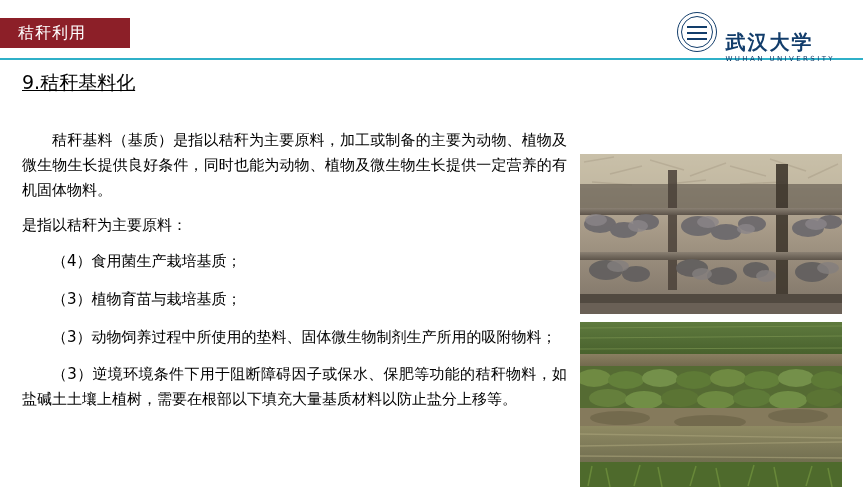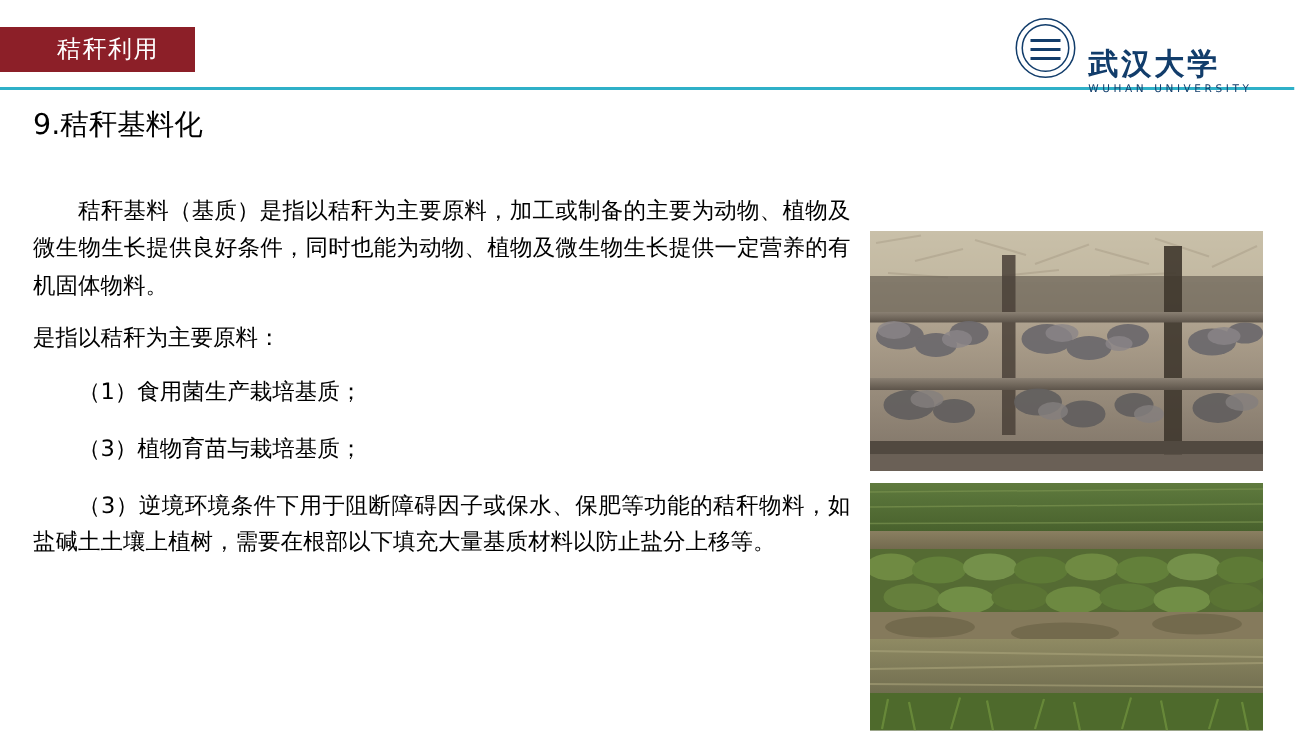--- a/index.html
+++ b/index.html
@@ -25,21 +25,21 @@
   }
   .header-tab {
     position: absolute;
     left: 0;
     top: 18px;
     height: 30px;
     min-width: 130px;
     background: #8c1f28;
     display: flex;
     align-items: center;
-    padding-left: 38px;
+    padding-left: 18px;
     padding-right: 14px;
     box-sizing: border-box;
   }
   .header-tab-label {
     color: #ffffff;
     font-size: 16px;
     letter-spacing: 1px;
     white-space: nowrap;
   }
   .header-rule {
@@ -114,20 +114,21 @@
   }
 
   
   .slide-title {
     position: absolute;
     left: 22px;
     top: 70px;
     font-size: 19px;
     color: #000000;
     font-family: "DejaVu Sans", "Liberation Sans", sans-serif;
+    text-decoration: underline;
   }
 
   .content {
     position: absolute;
     left: 22px;
     top: 128px;
     width: 545px;
     font-size: 15px;
     color: #000000;
     line-height: 1.65;
@@ -187,22 +188,23 @@
       <span class="logo-en">WUHAN UNIVERSITY</span>
     </div>
   </div>
 </div>
 
 <div class="slide-title">9.秸秆基料化</div>
 
 <div class="content">
   <p class="para indent">秸秆基料（基质）是指以秸秆为主要原料，加工或制备的主要为动物、植物及微生物生长提供良好条件，同时也能为动物、植物及微生物生长提供一定营养的有机固体物料。</p>
   <p class="para">是指以秸秆为主要原料：</p>
-  <p class="para bullet">（1）食用菌生产栽培基质；</p>
+  <p class="para bullet">（4）食用菌生产栽培基质；</p>
   <p class="para bullet">（3）植物育苗与栽培基质；</p>
+  <p class="para bullet-multi">（3）动物饲养过程中所使用的垫料、固体微生物制剂生产所用的吸附物料；</p>
   <p class="para bullet-multi">（3）逆境环境条件下用于阻断障碍因子或保水、保肥等功能的秸秆物料，如盐碱土土壤上植树，需要在根部以下填充大量基质材料以防止盐分上移等。</p>
 </div>
 
 <div class="photo photo-mushroom">
   <svg width="262" height="160" viewBox="0 0 262 160">
     <defs>
       <linearGradient id="mgBg" x1="0" y1="0" x2="0" y2="1">
         <stop offset="0%" stop-color="#cfc6b2"></stop>
         <stop offset="45%" stop-color="#a99c89"></stop>
         <stop offset="100%" stop-color="#7d7266"></stop>

